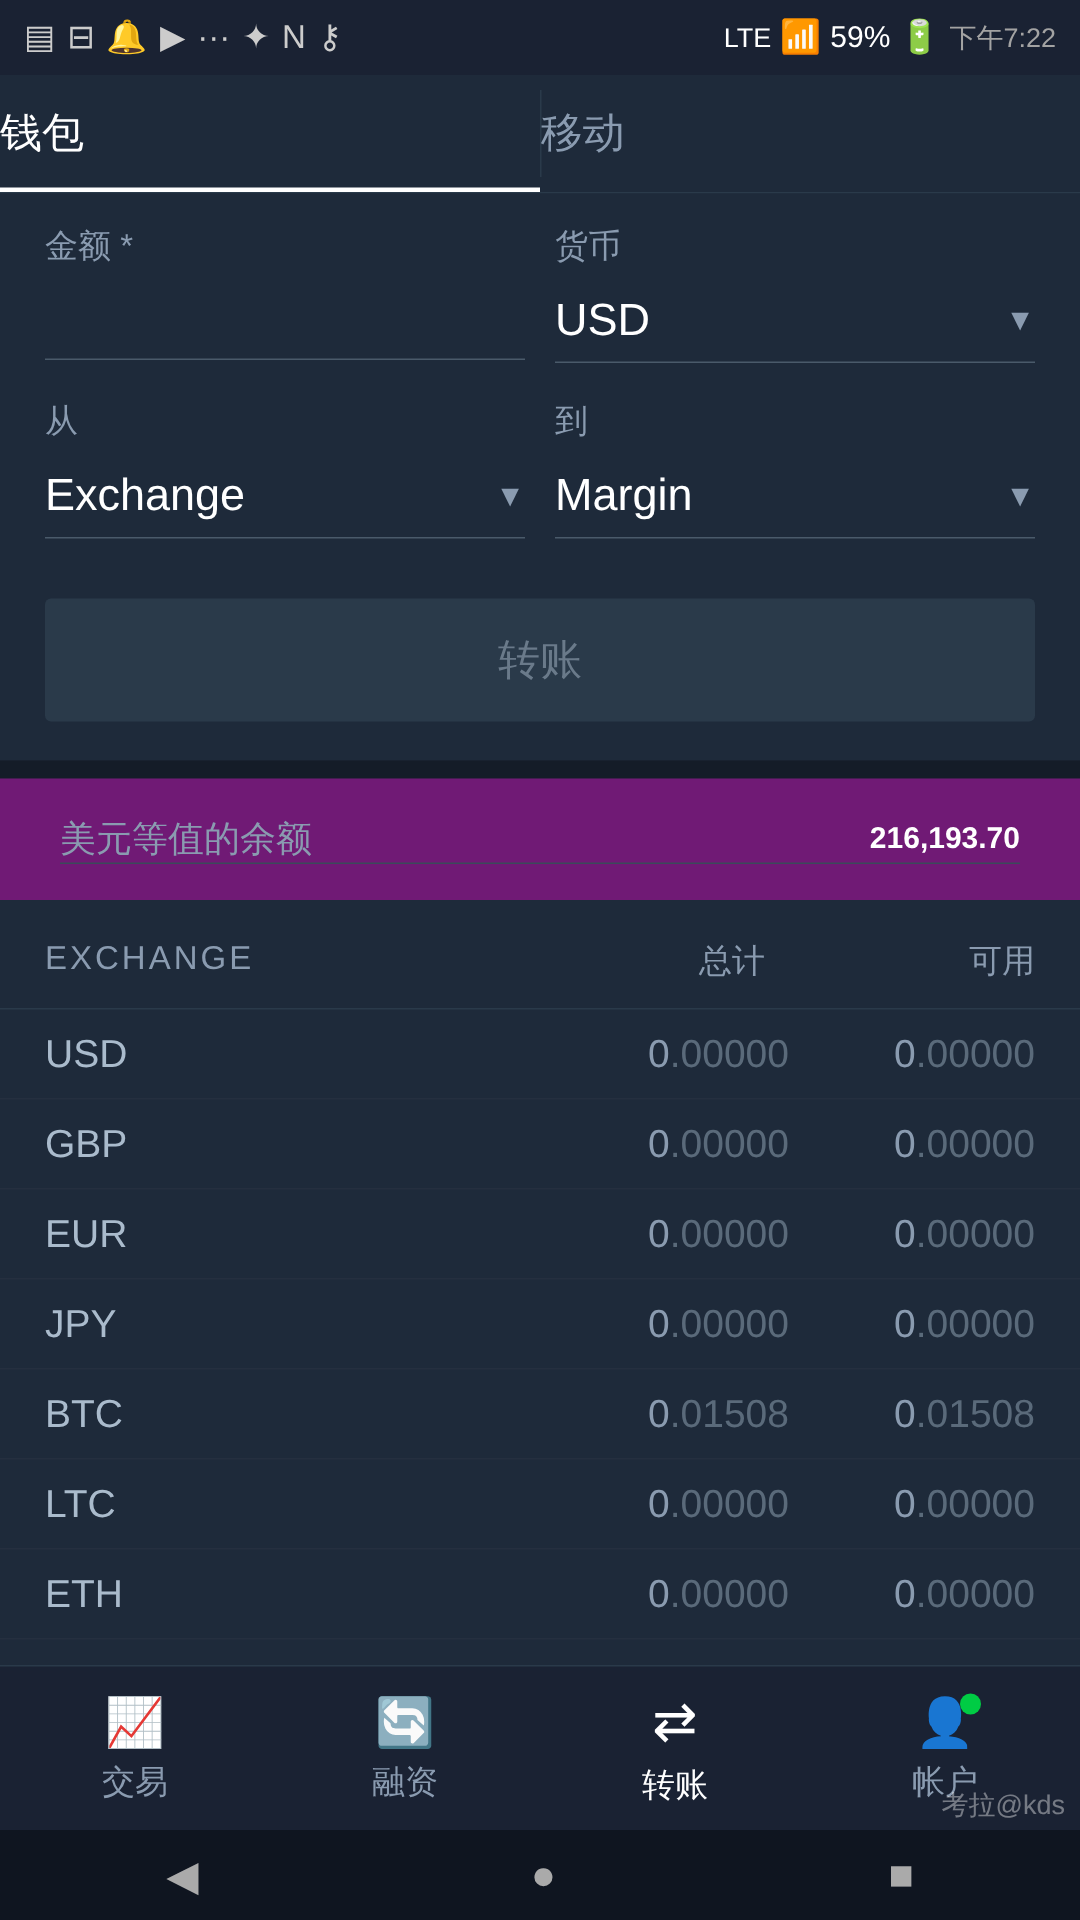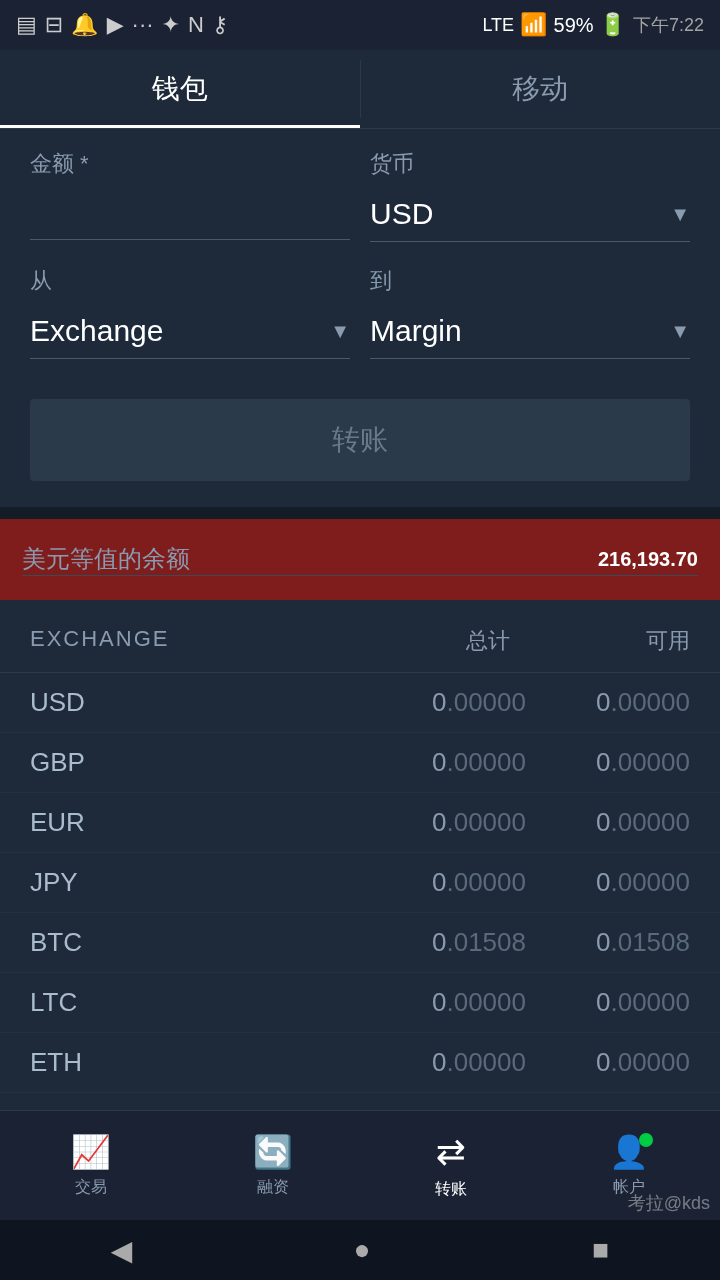--- a/index.html
+++ b/index.html
@@ -42,21 +42,21 @@
 
     
     .tab-bar {
       display: flex;
       width: 100%;
       background: #1e2a3a;
       border-bottom: 1px solid #2a3a4a;
     }
     .tab-item {
       flex: 1;
-      text-align: center;
+      text-align: left;
       padding: 20px 0;
       font-size: 28px;
       color: #8a9bb0;
       cursor: pointer;
       position: relative;
     }
     .tab-item.active {
       color: #ffffff;
     }
     .tab-item.active::after {
@@ -150,22 +150,22 @@
     }
 
     
     .section-divider {
       height: 12px;
       background: #141c28;
     }
 
     
     .balance-section {
-      background: #7f1d1d;
-      padding: 24px 22px;
+      background: #701a75;
+      padding: 24px 40px;
     }
 
     .balance-row {
       display: flex;
       justify-content: space-between;
       align-items: center;
       margin-bottom: 16px;
     }
 
     .balance-label {
@@ -276,21 +276,21 @@
     .nav-icon {
       font-size: 32px;
       color: #8a9bb0;
     }
 
     .nav-item.active .nav-icon {
       color: #ffffff;
     }
 
     .nav-label {
-      font-size: 16px;
+      font-size: 22px;
       color: #8a9bb0;
     }
 
     .nav-item.active .nav-label {
       color: #ffffff;
     }
 
     .nav-item-account {
       position: relative;
     }

